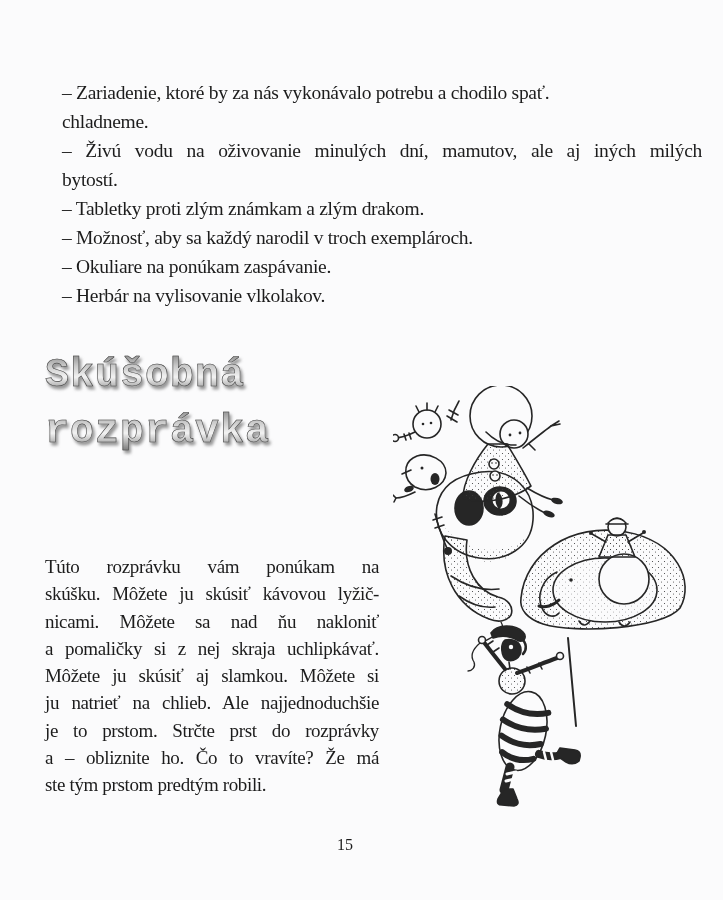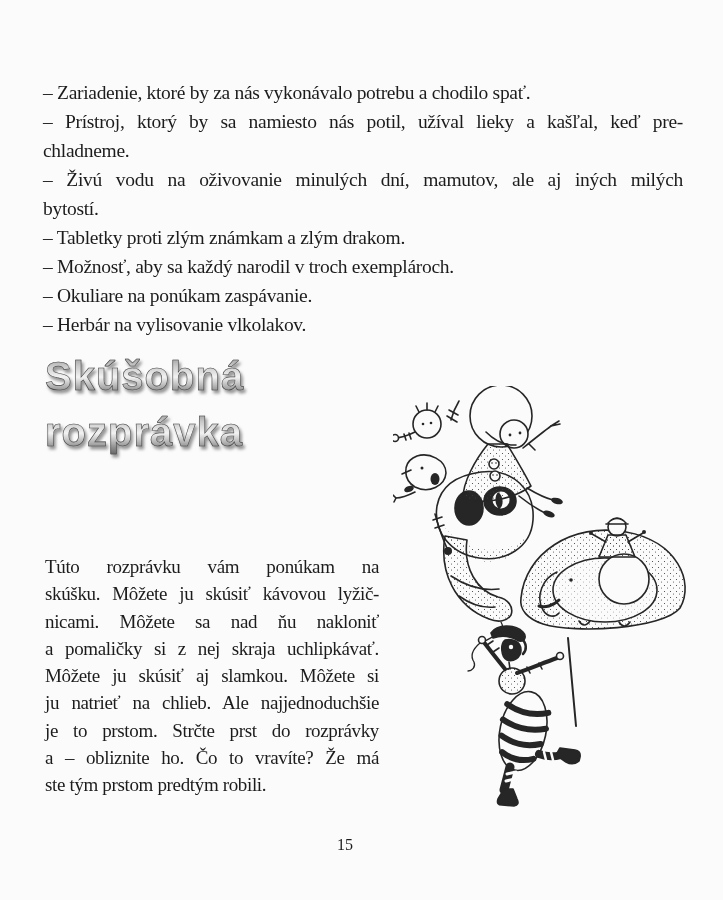--- a/index.html
+++ b/index.html
@@ -5,28 +5,28 @@
   html,body{margin:0;padding:0;}
   body{
     width:723px;height:900px;
     background:#fbfbfc;
     font-family:"Liberation Serif", serif;
     color:#1c1c1c;
     position:relative;
     overflow:hidden;
   }
   .wishlist{
-    position:absolute;left:43px;top:78px;width:640px;
+    position:absolute;left:62px;top:78px;width:640px;
     font-size:19.5px;line-height:29px;letter-spacing:-0.3px;
   }
   .tline{text-align:left;}
   .tline.stretch{text-align:justify;text-align-last:justify;}
   .headline{
     position:absolute;left:45px;top:348px;margin:0;
-    font-family:Liberation Sans, sans-serif;font-weight:bold;
+    font-family:Liberation Mono, monospace;font-weight:bold;
     font-size:40px;line-height:56px;letter-spacing:1px;
   }
   .hl{
     display:block;
     background:linear-gradient(180deg,#6f6f6f 0%,#c9c9c9 32%,#f3f3f3 52%,#8d8d8d 78%,#474747 100%);
     -webkit-background-clip:text;background-clip:text;color:transparent;
     -webkit-text-stroke:0.6px #4a4a4a;
     filter:drop-shadow(2px 3px 1.5px rgba(70,70,70,0.55));
   }
   .story{
@@ -37,21 +37,20 @@
     position:absolute;left:0;top:836px;width:690px;
     text-align:center;font-size:16px;
   }
   .illustration{position:absolute;left:393px;top:386px;width:312px;height:446px;}
 </style>
 </head>
 <body>
 
 <div class="wishlist">
     <div class="tline">– Zariadenie, ktoré by za nás vykonávalo potrebu a chodilo spať.</div>
-    <div class="tline stretch">– Prístroj, ktorý by sa namiesto nás potil, užíval lieky a kašľal, keď pre-</div>
     <div class="tline">chladneme.</div>
     <div class="tline stretch">– Živú vodu na oživovanie minulých dní, mamutov, ale aj iných milých</div>
     <div class="tline">bytostí.</div>
     <div class="tline">– Tabletky proti zlým známkam a zlým drakom.</div>
     <div class="tline">– Možnosť, aby sa každý narodil v troch exemplároch.</div>
     <div class="tline">– Okuliare na ponúkam zaspávanie.</div>
     <div class="tline">– Herbár na vylisovanie vlkolakov.</div>
   </div>
 
 <h1 class="headline">

